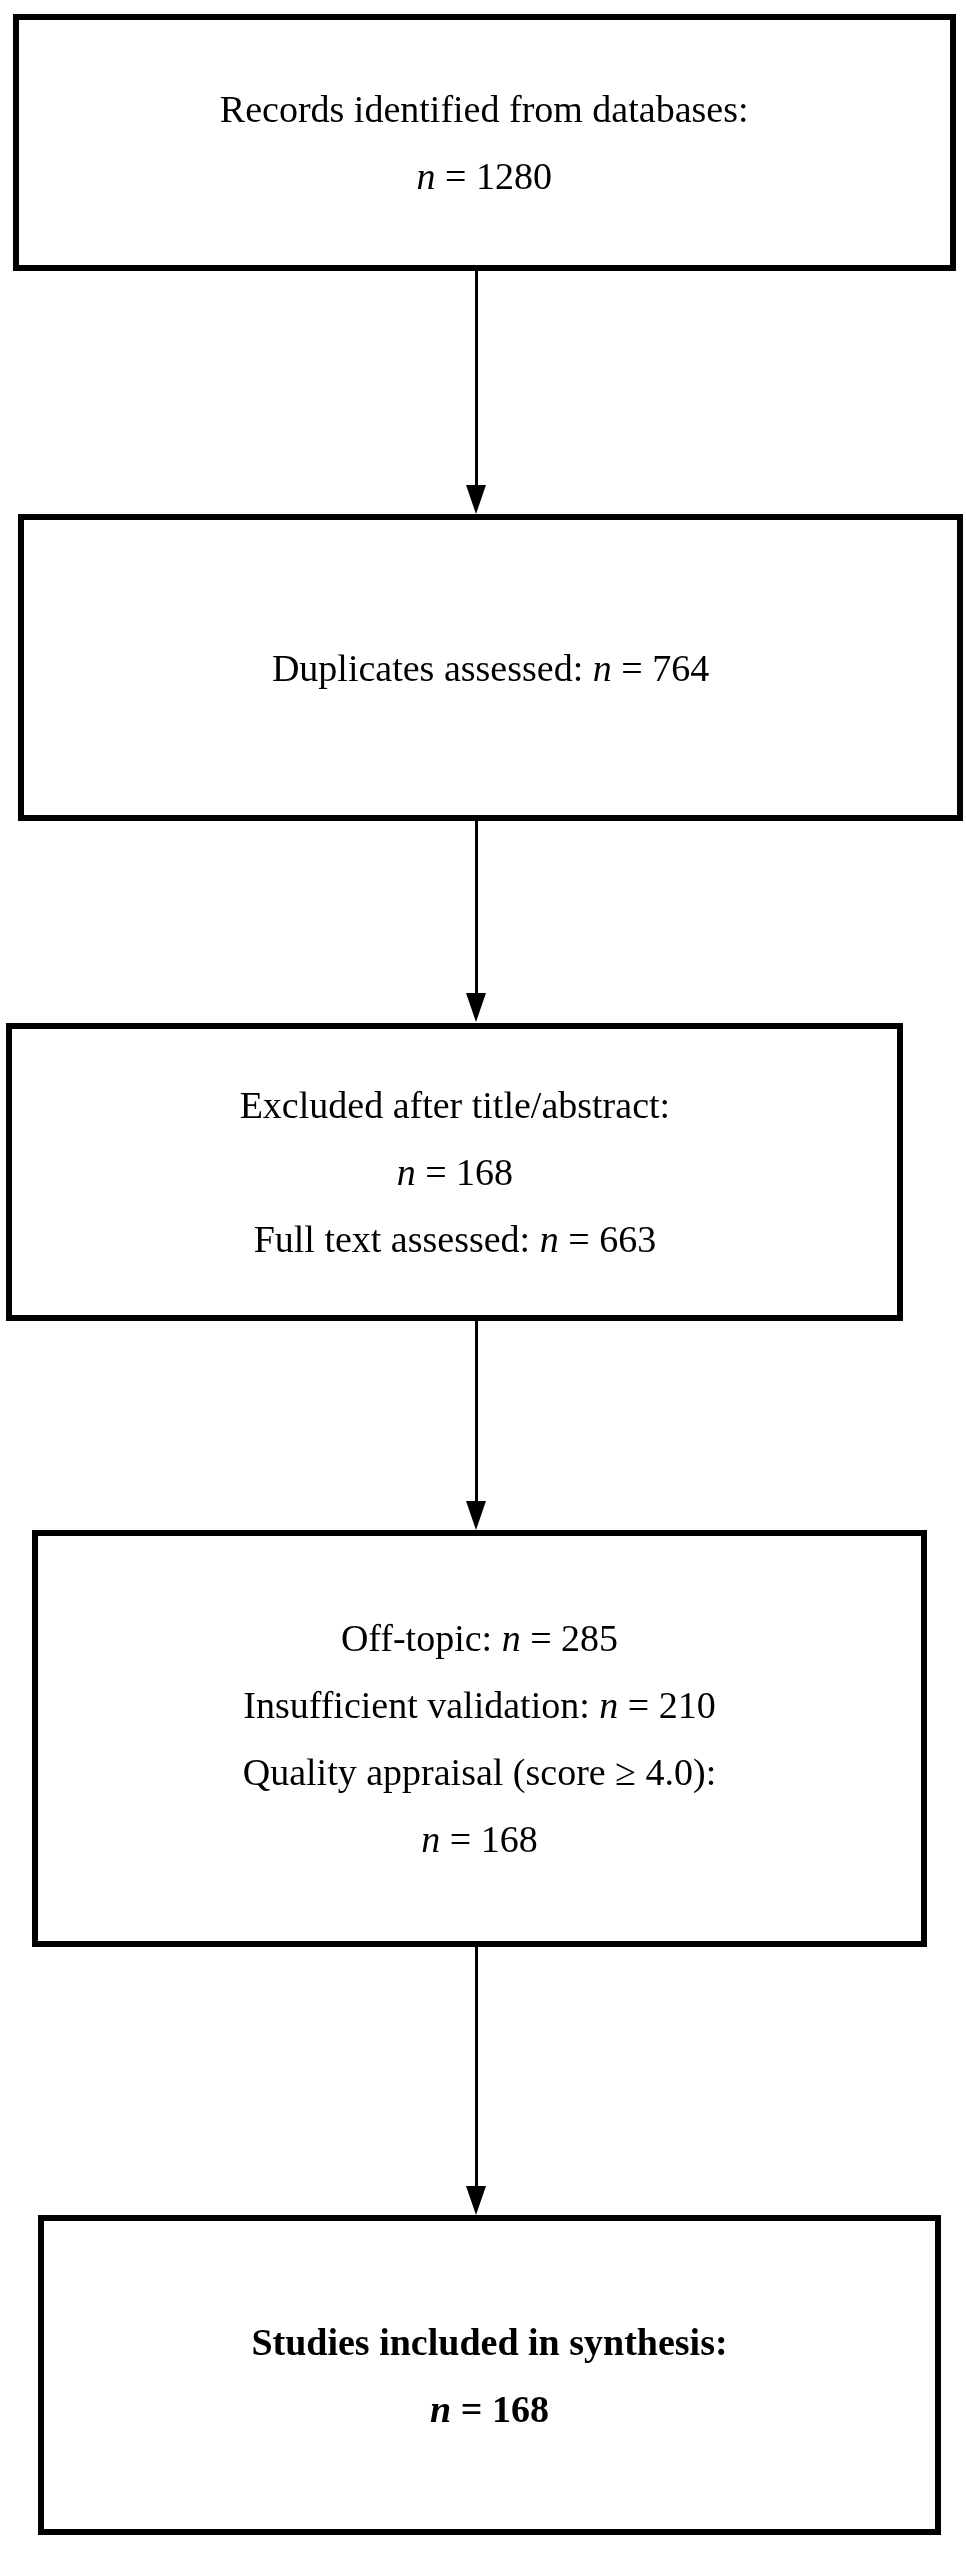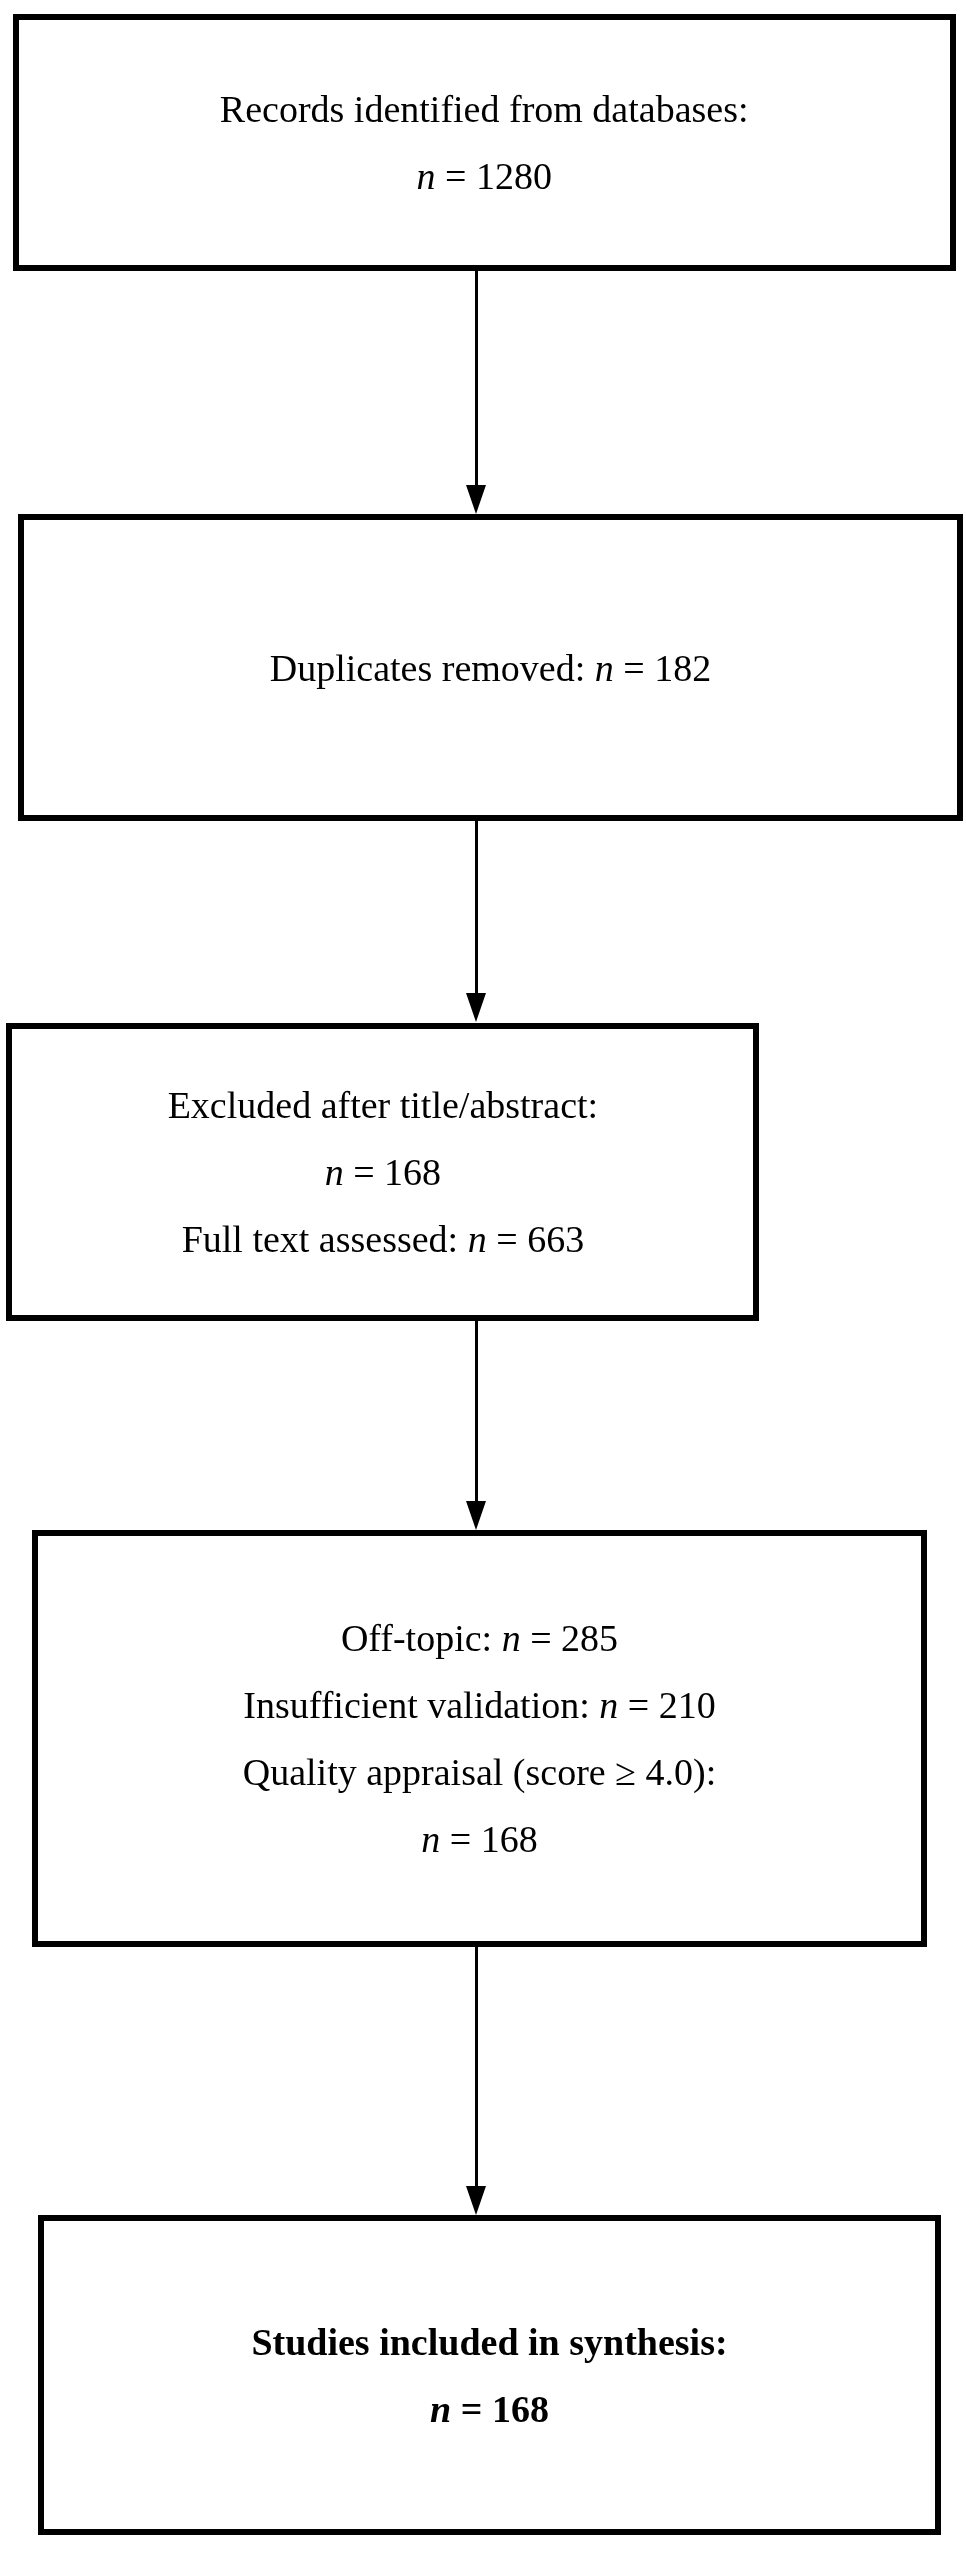--- a/index.html
+++ b/index.html
@@ -49,21 +49,21 @@
   .line + .line { margin-top: 29px; text-align: center; }
 
   .nvar {
     font-style: italic;
     font-family: "Liberation Serif", "DejaVu Serif", serif;
   }
 
   
   #box-1 { left: 12.7px;  top: 14px;   width: 943px; height: 257px; }
   #box-2 { left: 18px;  top: 514px;  width: 945px; height: 307px; }
-  #box-3 { left: 6.4px;  top: 1023px; width: 753px; height: 298px; }
+  #box-3 { left: 6.4px;  top: 1023px; width: 897px; height: 298px; }
   #box-4 { left: 32px;  top: 1530px; width: 895px; height: 417px; }
   #box-5 { left: 38px;  top: 2215px; width: 903px; height: 320px; font-weight: bold; }
 
   
   .connector {
     position: absolute;
     left: 466px;
     width: 20.4px;
   }
   .connector .shaft {
@@ -111,21 +111,21 @@
     </div>
   </div>
 
   <div class="connector" id="arrow-1">
     <div class="shaft"></div>
     <div class="head"></div>
   </div>
 
   <div class="node" id="box-2">
     <div class="node-inner">
-      <span class="line"><span>Duplicates removed: </span><em class="nvar">n</em><span> = </span><span>182</span></span>
+      <span class="line"><span>Duplicates assessed: </span><em class="nvar">n</em><span> = </span><span>764</span></span>
     </div>
   </div>
 
   <div class="connector" id="arrow-2">
     <div class="shaft"></div>
     <div class="head"></div>
   </div>
 
   <div class="node" id="box-3">
     <div class="node-inner">

